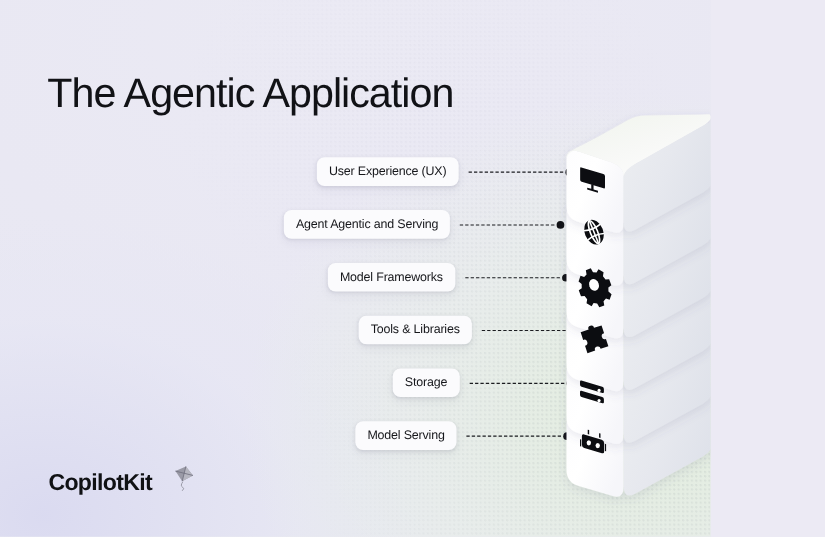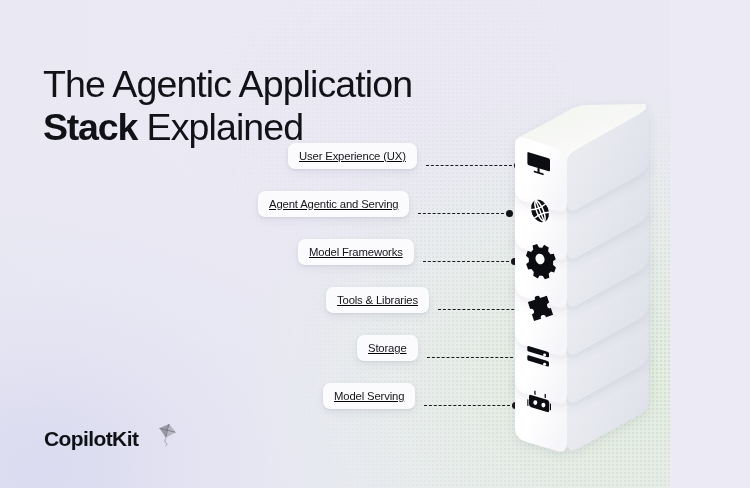--- a/index.html
+++ b/index.html
@@ -17,21 +17,20 @@
   #canvas {
     position: relative;
     width: 646px;
     height: 488px;
     overflow: hidden;
     background:
       radial-gradient(ellipse 480px 380px at 92% 78%, rgba(226,238,220,0.95) 0%, rgba(232,240,230,0.55) 45%, rgba(237,236,243,0) 78%),
       radial-gradient(ellipse 420px 320px at 6% 96%, rgba(216,216,240,0.85) 0%, rgba(229,229,245,0.40) 55%, rgba(237,236,243,0) 85%),
       radial-gradient(ellipse 600px 420px at 50% 6%, rgba(235,234,244,1) 0%, rgba(233,232,243,1) 60%, rgba(232,232,242,1) 100%),
       linear-gradient(155deg, #eceaf4 0%, #eae9f3 35%, #e9ecee 62%, #eaedea 82%, #e9eaf1 100%);
-    padding-left: 24px;
   }
 
   
   #dots {
     position: absolute;
     inset: 0;
     background-image: radial-gradient(circle at 1px 1px, rgba(120,130,140,0.30) 0.9px, transparent 1.2px);
     background-size: 4px 4px;
     -webkit-mask-image: radial-gradient(ellipse 430px 330px at 93% 74%, rgba(0,0,0,0.95) 0%, rgba(0,0,0,0.45) 48%, rgba(0,0,0,0) 80%);
     mask-image: radial-gradient(ellipse 430px 330px at 93% 74%, rgba(0,0,0,0.95) 0%, rgba(0,0,0,0.45) 48%, rgba(0,0,0,0) 80%);
@@ -80,22 +79,21 @@
     letter-spacing: -0.6px;
     color: #101114;
   }
   #logo .kite { display: block; margin-bottom: 3px; }
 
   
   .row {
     position: absolute;
     height: 26px;
     display: flex;
-    align-items: flex-end;
-    text-decoration: underline;
+    align-items: center;
   }
   .pill {
     background: #fbfbfd;
     border-radius: 7px;
     height: 26px;
     display: flex;
     align-items: center;
     padding: 0 11px;
     font-size: 11.3px;
     color: #15161a;
@@ -140,21 +138,20 @@
 </head>
 <body>
 
 <div id="canvas">
 
   <div id="dots"></div>
   <div id="dots2"></div>
 
   <h1 id="title">
     <span class="l1">The Agentic Application</span>
-    <span class="l2"><span class="bold">Stack</span><span> Explained</span></span>
   </h1>
 
   <div class="row" style="left:288px; top:143px;">
     <div class="pill">User Experience (UX)</div>
     <div class="connector">
       <div class="dash" style="width:86px;"></div>
       <div class="enddot"></div>
     </div>
   </div>
 

